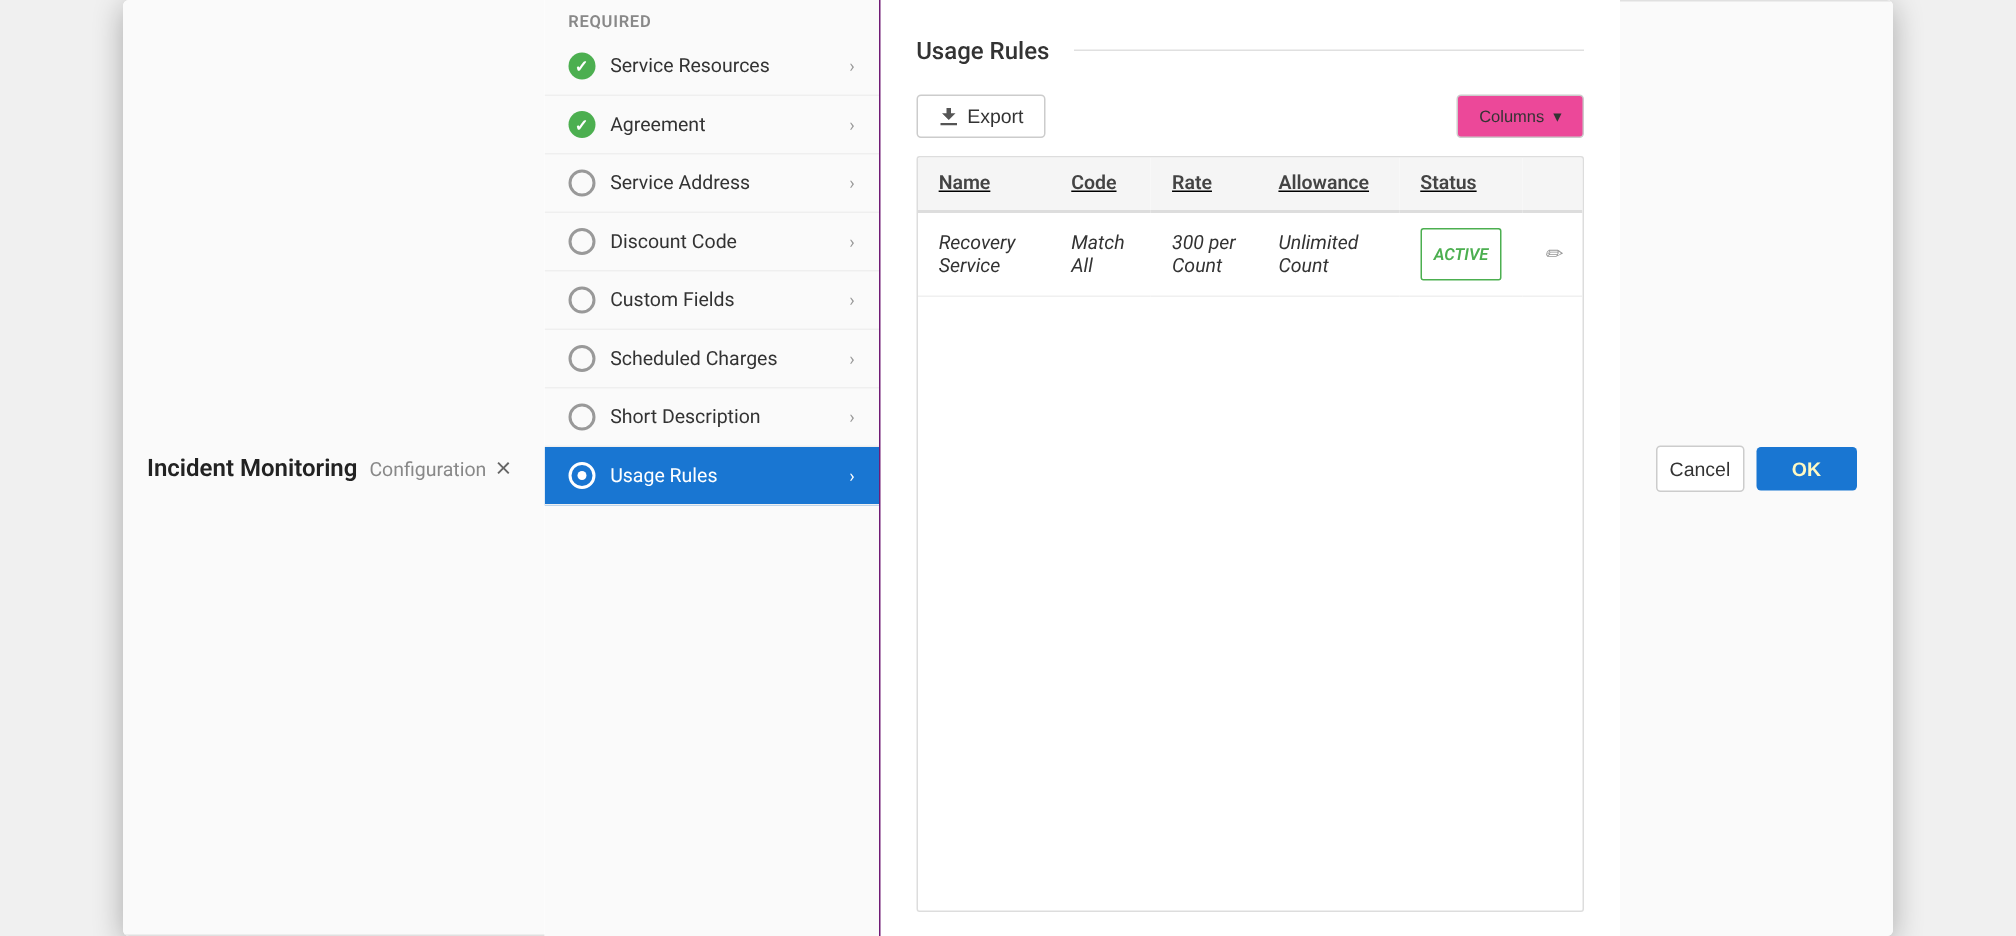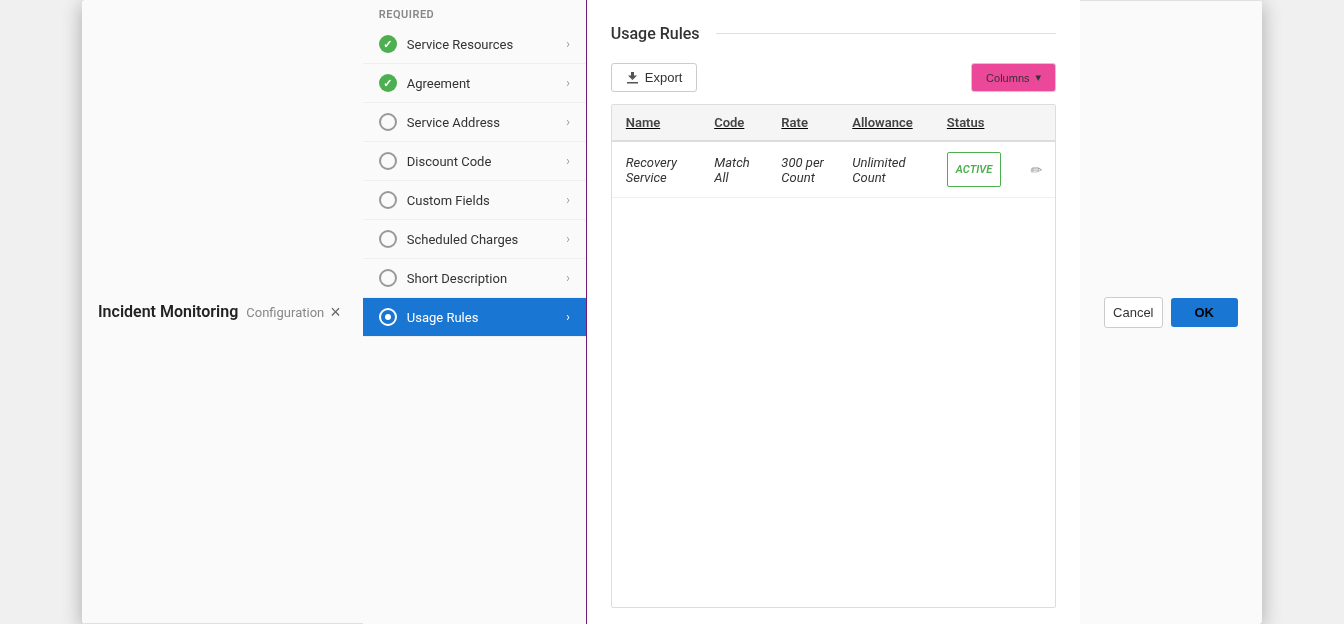--- a/index.html
+++ b/index.html
@@ -258,21 +258,21 @@
       font-size: 13px;
       color: #333;
     }
     .btn-ok {
       padding: 7px 24px;
       border: none;
       background: #1976d2;
       border-radius: 3px;
       cursor: pointer;
       font-size: 13px;
-      color: #000000;
+      color: #fef9c3;
       font-weight: 600;
     }
     .checkmark {
       font-size: 11px;
       color: white;
       font-weight: bold;
     }
   </style>
 </head>
 <body>

